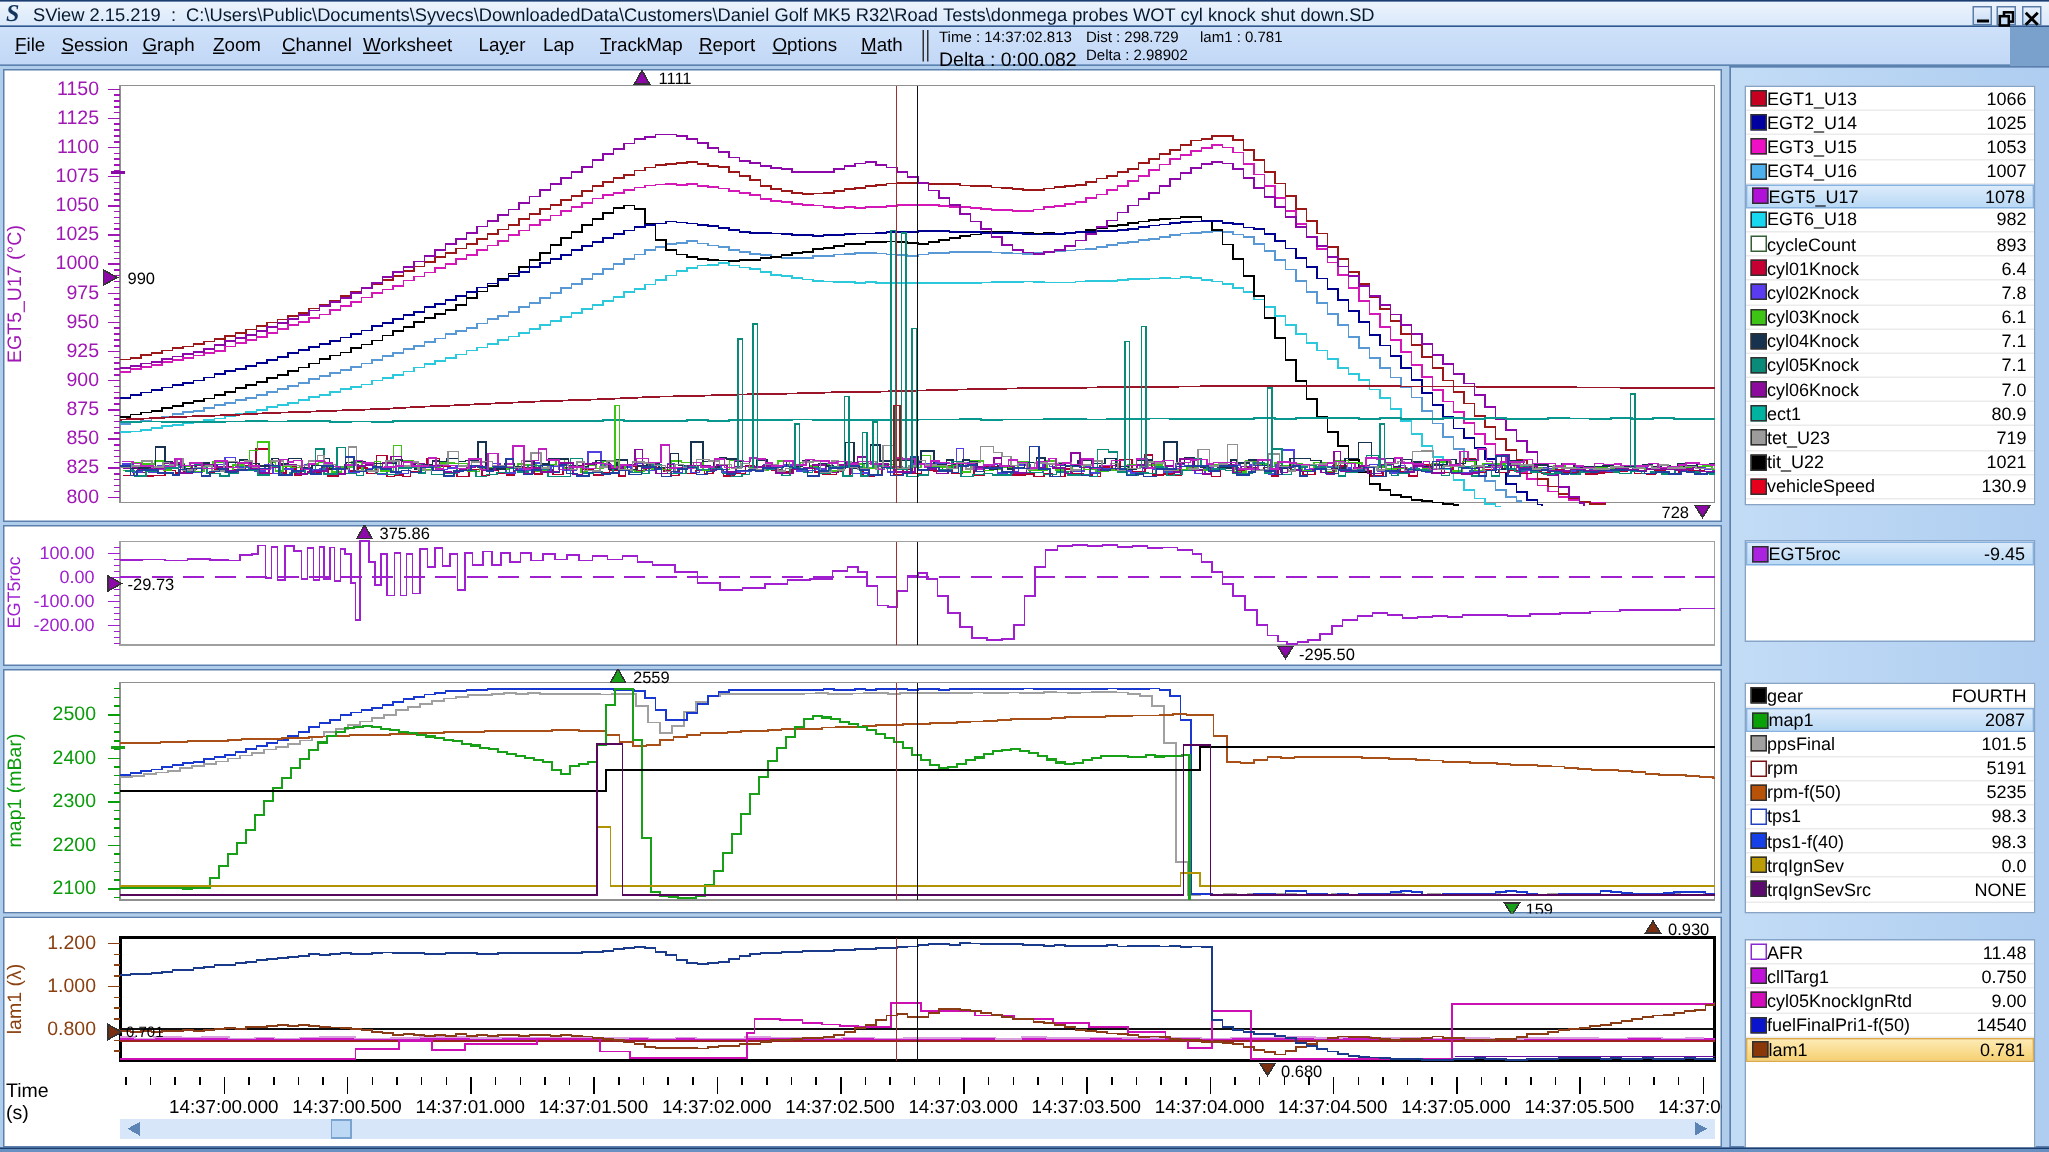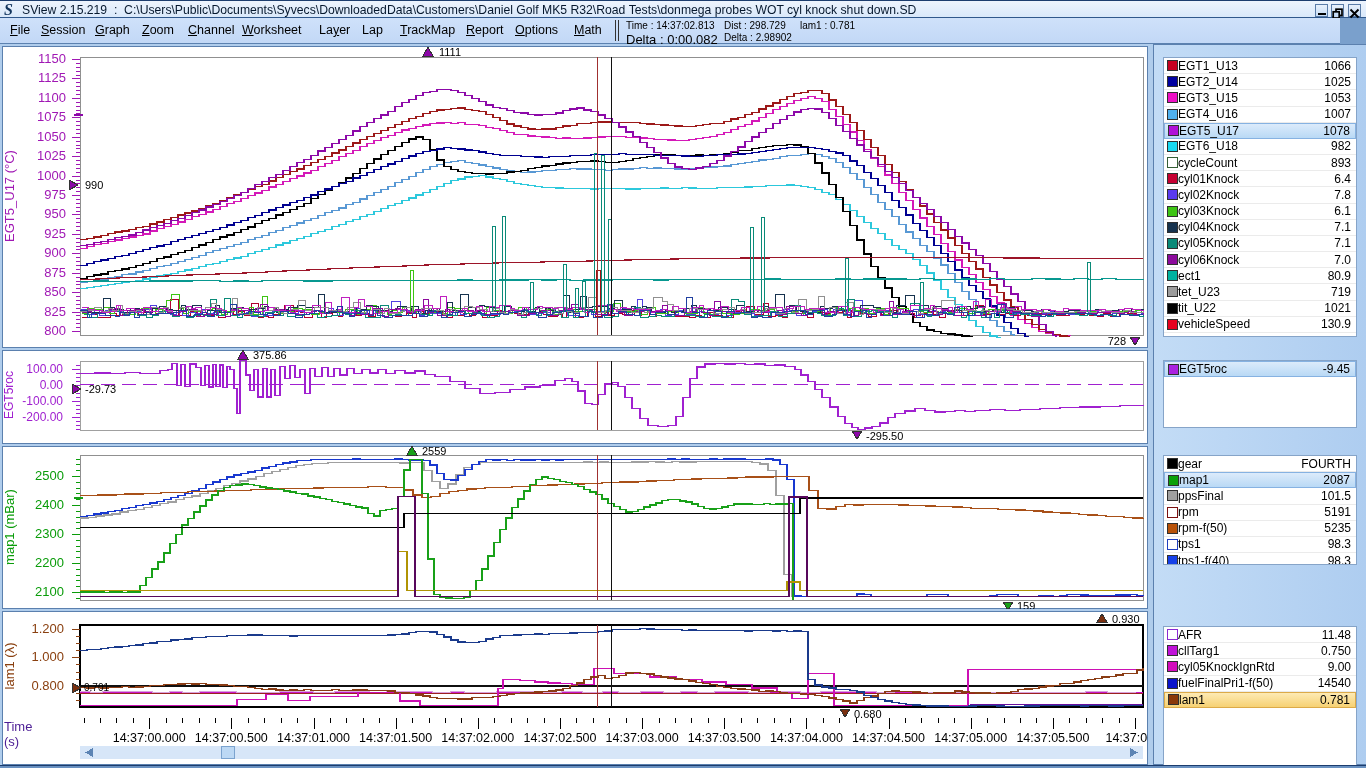--- a/index.html
+++ b/index.html
@@ -408,21 +408,21 @@
     </g>
     <rect x="80" y="746" width="1063" height="13" fill="#d7e6f8"></rect>
     <path d="M93 748 L93 757 L85 752.5 Z" fill="#5c84b4"></path>
     <path d="M1130 748 L1130 757 L1138 752.5 Z" fill="#5c84b4"></path>
     <rect x="221" y="746.5" width="13" height="12" fill="#bcd8f4" stroke="#7ba3cf"></rect>
   </svg>
 <div class="vlab" style="top:196px;color:#a018b4;font-size:13px">EGT5_U17 (°C)</div>
 <div class="vlab" style="top:395px;color:#a020d0;font-size:12px">EGT5roc</div>
 <div class="vlab" style="top:527px;color:#0a9c0a;font-size:13px">map1 (mBar)</div>
 <div class="vlab" style="top:666px;color:#8a4010;font-size:13px">lam1 (λ)</div>
-<div style="position:absolute;left:4px;top:719px;font-size:13px;color:#4c1d95">Time<br>(s)</div>
+<div style="position:absolute;left:4px;top:719px;font-size:13px;color:#000000">Time<br>(s)</div>
 <div id="sidebar">
 <div class="lbox" style="top:12px;height:280px">
       <div class="row">
         <span class="sq" style="background:#c60020"></span>
         <span class="nm">EGT1_U13</span>
         <span class="vl">1066</span>
       </div>
       <div class="row">
         <span class="sq" style="background:#0000a0"></span>
         <span class="nm">EGT2_U14</span>
@@ -504,21 +504,21 @@
         <span class="vl">130.9</span>
       </div>
     </div>
 <div class="lbox" style="top:315px;height:68px">
       <div class="row selb">
         <span class="sq" style="background:#aa22e0"></span>
         <span class="nm">EGT5roc</span>
         <span class="vl">-9.45</span>
       </div>
     </div>
-<div class="lbox" style="top:410px;height:110px">
+<div class="lbox" style="top:410px;height:154px">
       <div class="row">
         <span class="sq" style="background:#000000"></span>
         <span class="nm">gear</span>
         <span class="vl">FOURTH</span>
       </div>
       <div class="row selb">
         <span class="sq" style="background:#0aa00a"></span>
         <span class="nm">map1</span>
         <span class="vl">2087</span>
       </div>

